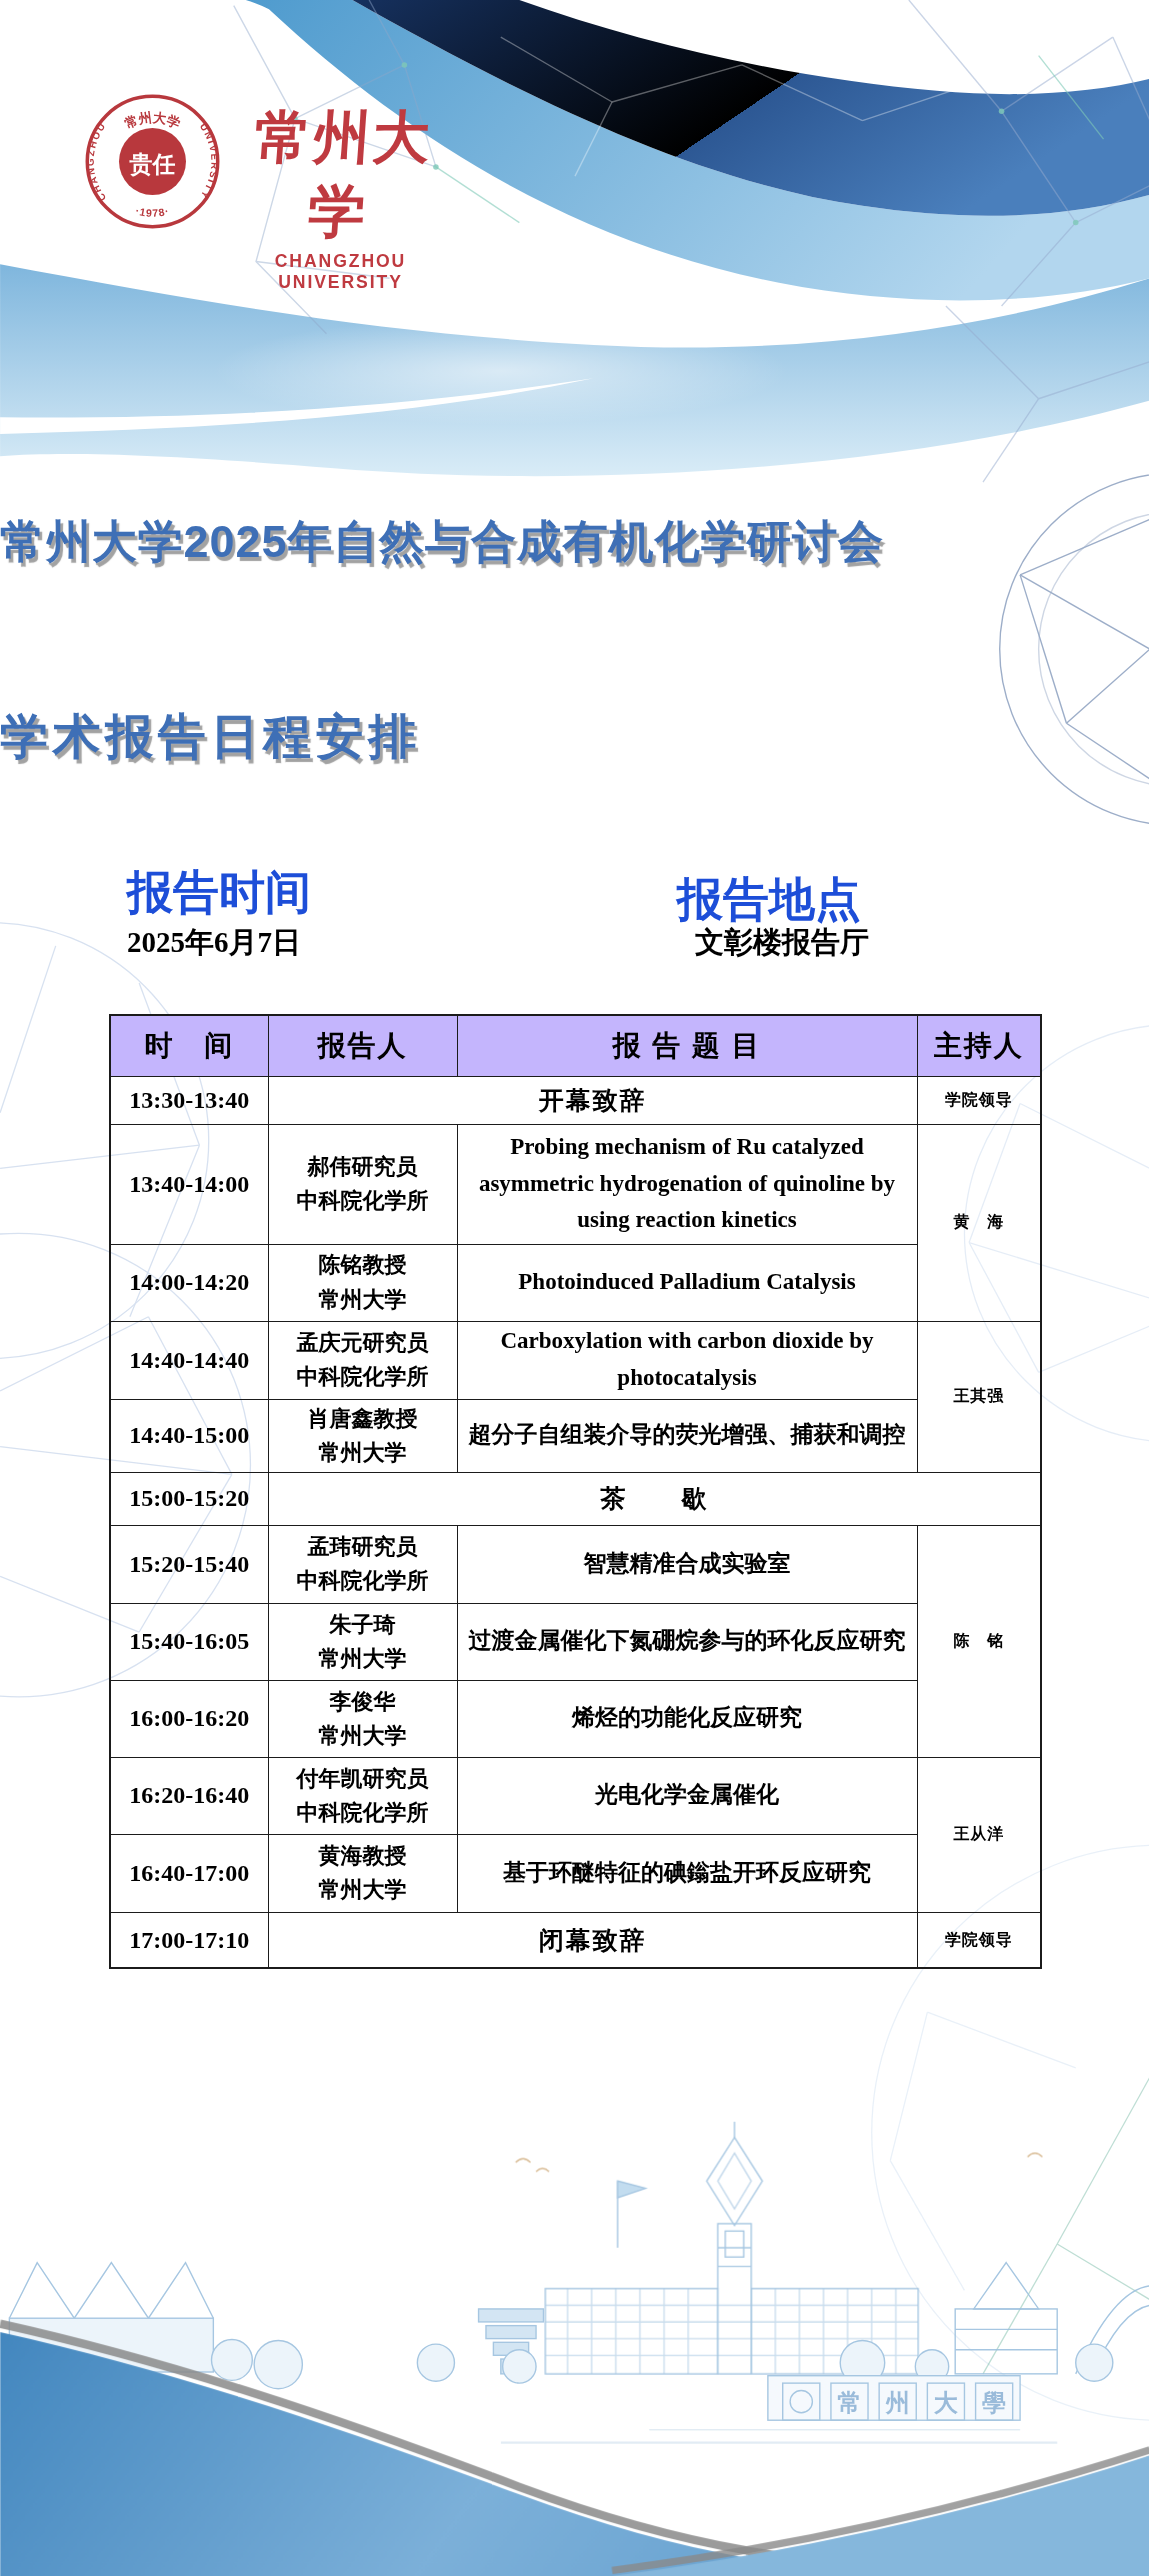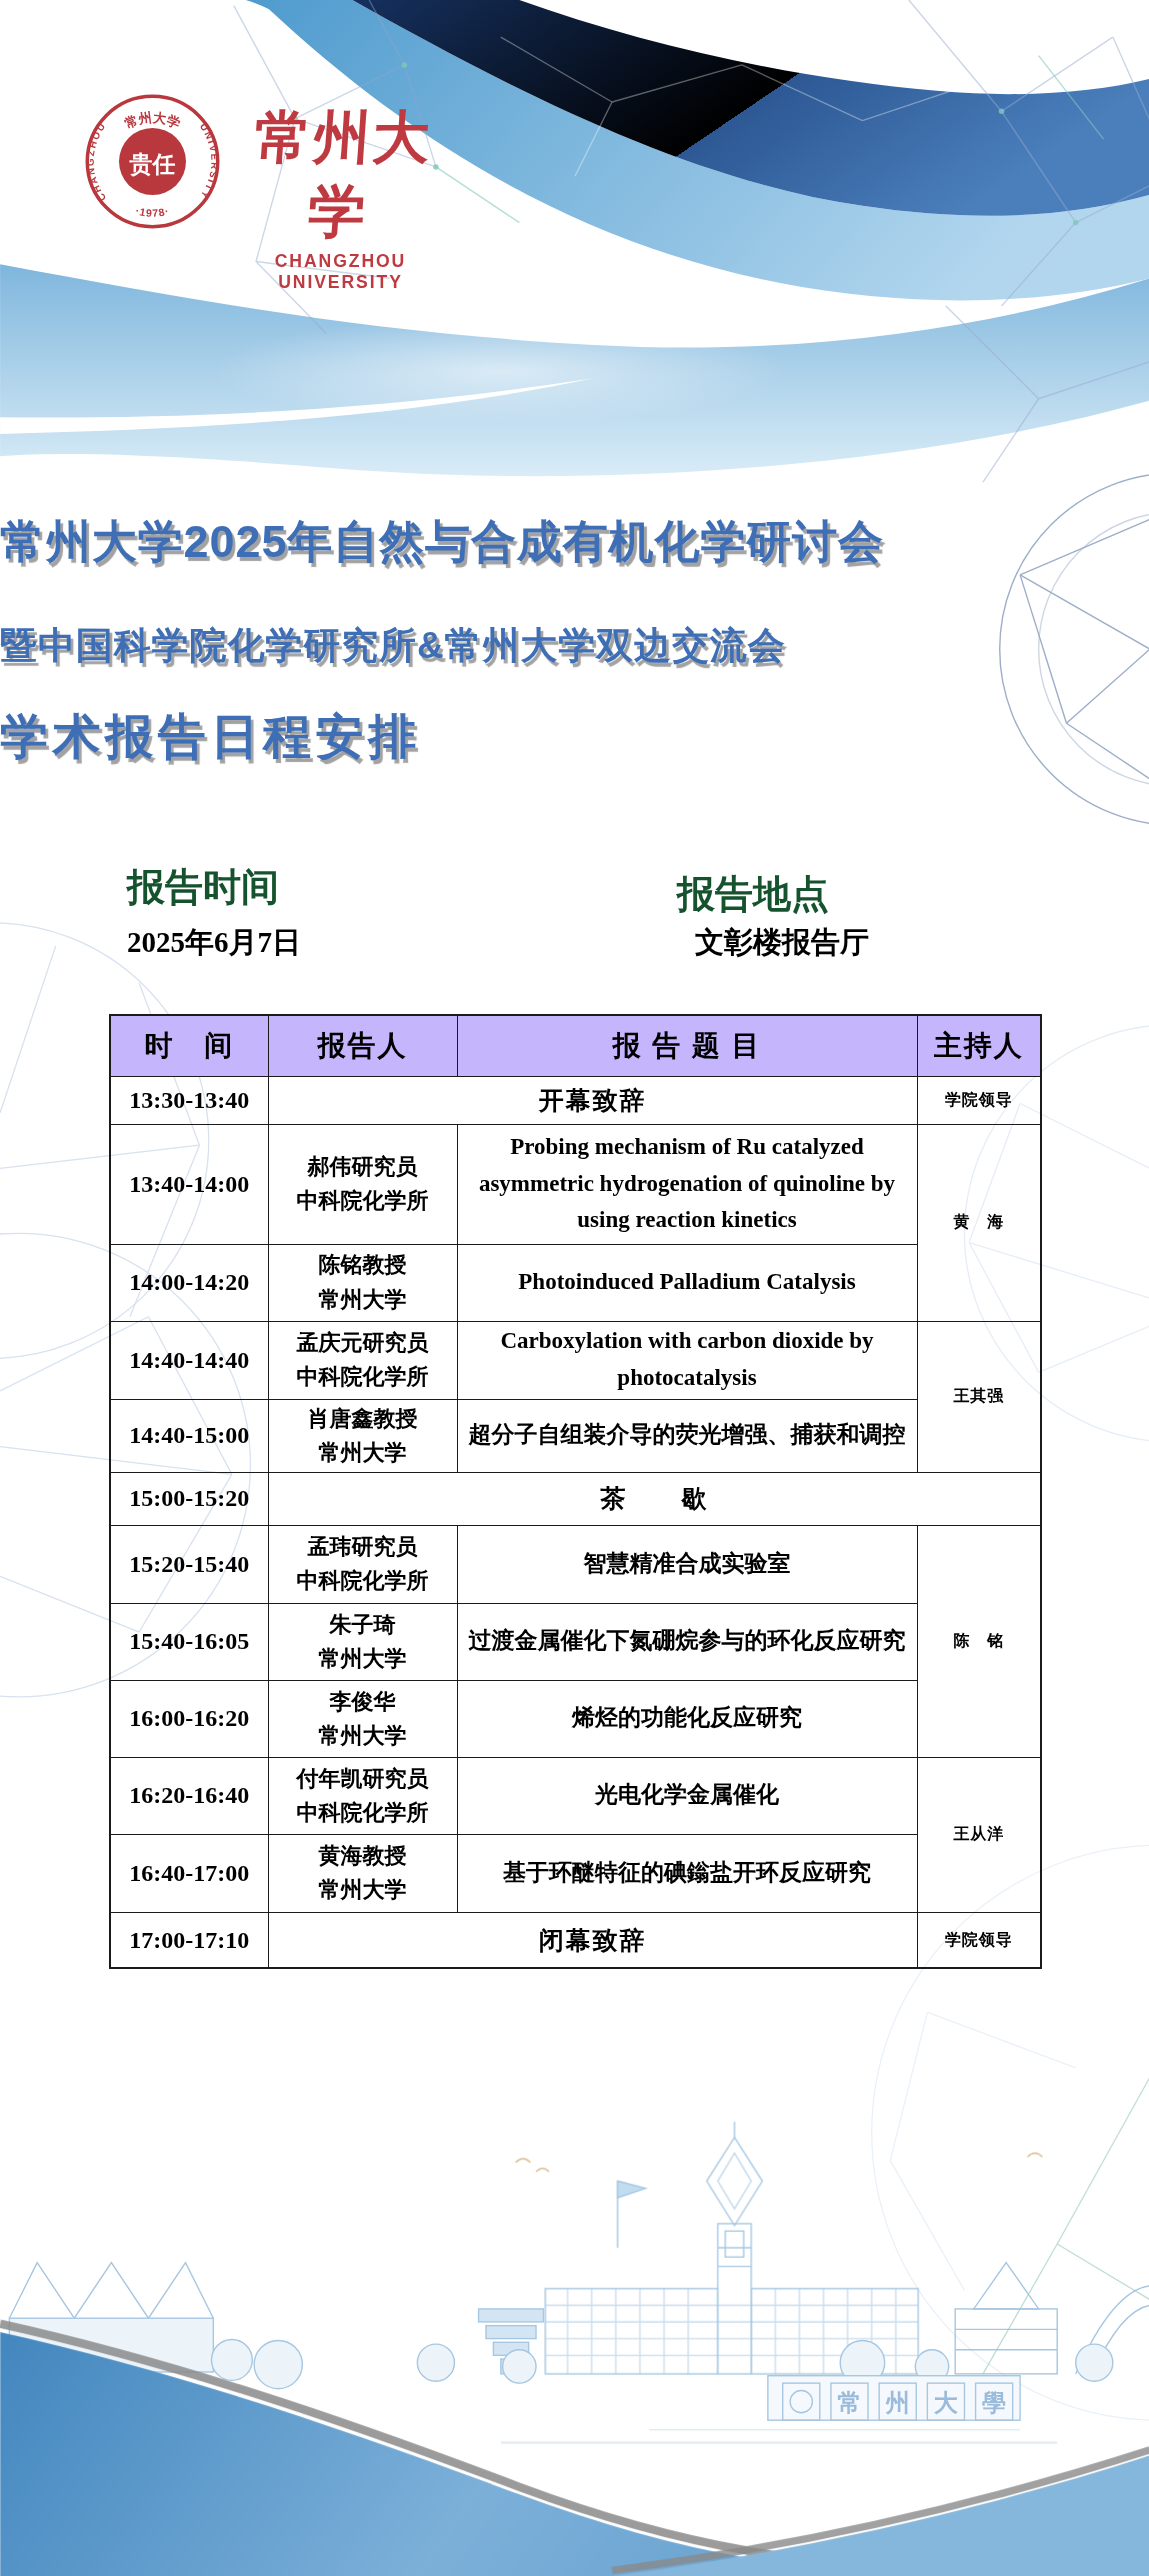--- a/index.html
+++ b/index.html
@@ -16,21 +16,21 @@
   .wm-en{margin-top:3px;font-size:17.6px;font-weight:bold;color:#bf3a40;letter-spacing:1.9px;}
 
   
   .ttl-line{position:absolute;left:0;width:1150px;text-align:left;color:#3e6fb6;
             font-weight:900;text-shadow:2.8px 3.7px 0.9px rgba(70,70,70,0.5);white-space:nowrap;}
   .t1{top:512px;font-size:45px;letter-spacing:0.9px;}
   .t2{top:621px;font-size:37px;letter-spacing:0.9px;}
   .t3{top:705px;font-size:48px;letter-spacing:4.6px;}
 
   
-  .info-label{position:absolute;font-size:38px;font-weight:900;color:#14532d;}
+  .info-label{position:absolute;font-size:46px;font-weight:900;color:#1d4ed8;}
   .info-value{position:absolute;font-size:29px;font-weight:bold;color:#000;}
   .lbl-time{left:127px;top:862px;}
   .val-time{left:127px;top:923px;font-family:"Liberation Serif",serif;}
   .lbl-venue{left:677px;top:862px;margin-top:7px;}
   .val-venue{left:695px;top:923px;}
 
   
   table.schedule{position:absolute;left:109px;top:1014px;width:931px;z-index:1;
                  border-collapse:collapse;table-layout:fixed;background:transparent;
                  border:2.8px solid #1b1b1b;}
@@ -279,21 +279,20 @@
       <textPath href="#arcYr" startOffset="50%" text-anchor="middle">·1978·</textPath>
     </text>
   </svg>
 
   <div class="wordmark layer">
     <div class="wm-cn">常州大学</div>
     <div class="wm-en">CHANGZHOU UNIVERSITY</div>
   </div>
 
   <div class="ttl-line t1 layer">常州大学2025年自然与合成有机化学研讨会</div>
-  <div class="ttl-line t2 layer">暨中国科学院化学研究所&amp;常州大学双边交流会</div>
   <div class="ttl-line t3 layer">学术报告日程安排</div>
 
   <div class="info-label lbl-time layer">报告时间</div>
   <div class="info-value val-time layer">2025年6月7日</div>
   <div class="info-label lbl-venue layer">报告地点</div>
   <div class="info-value val-venue layer">文彰楼报告厅</div>
 
   <table class="schedule">
     <colgroup>
         <col style="width:158px">

